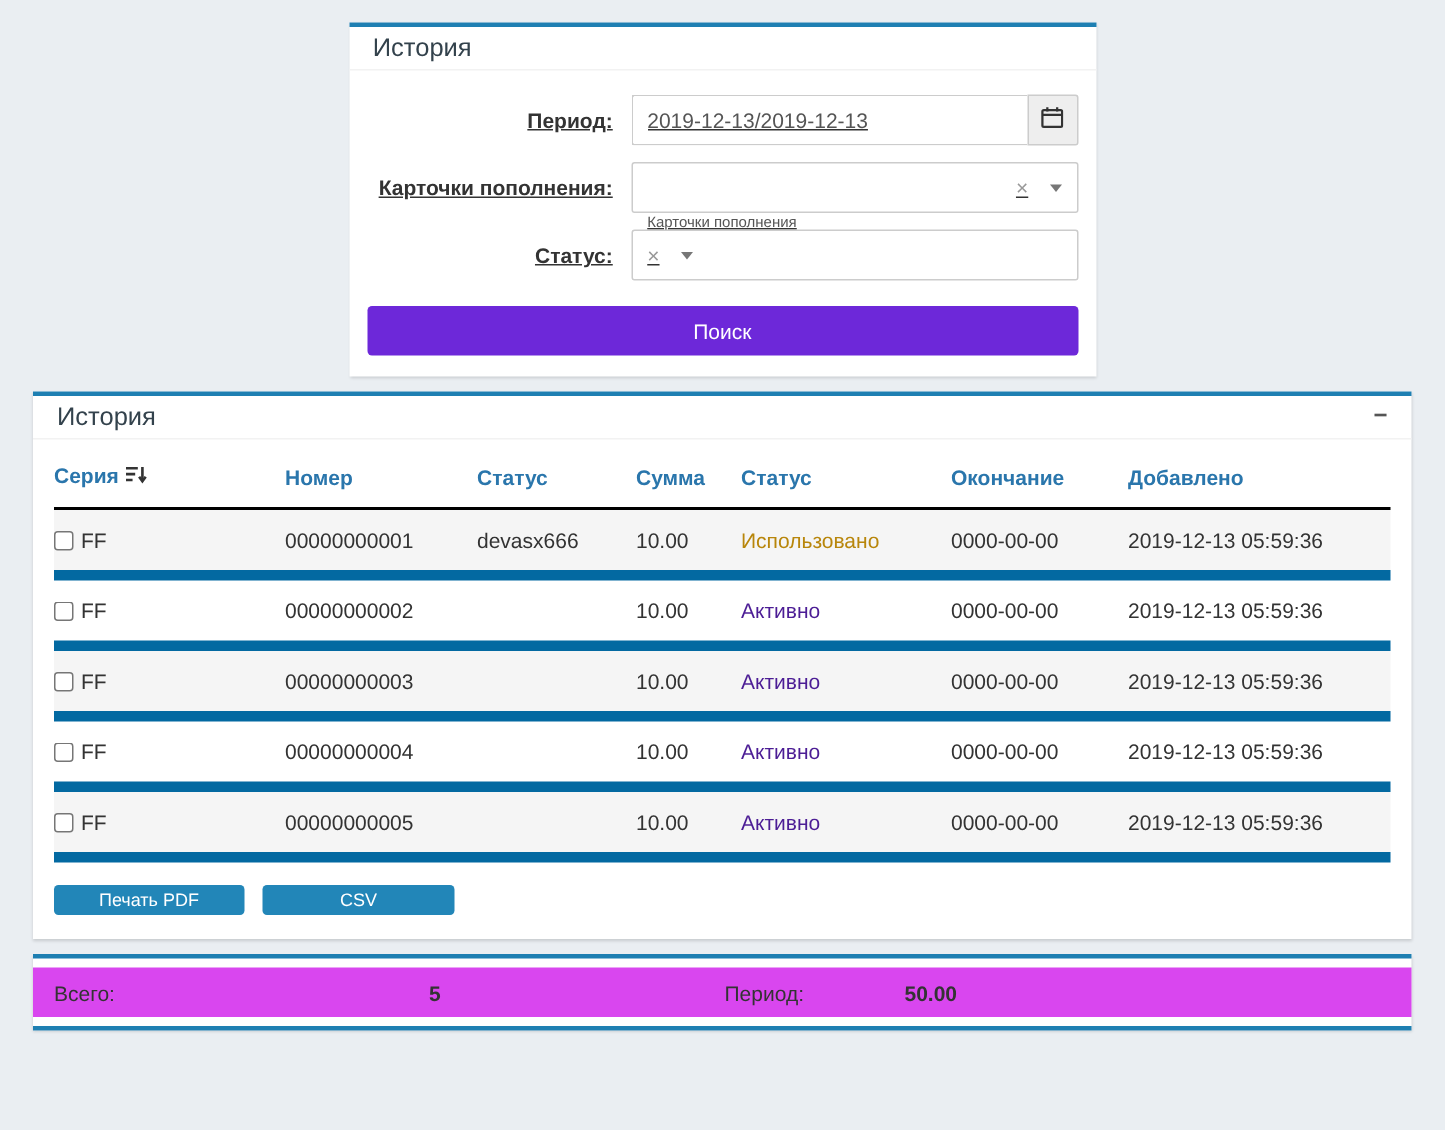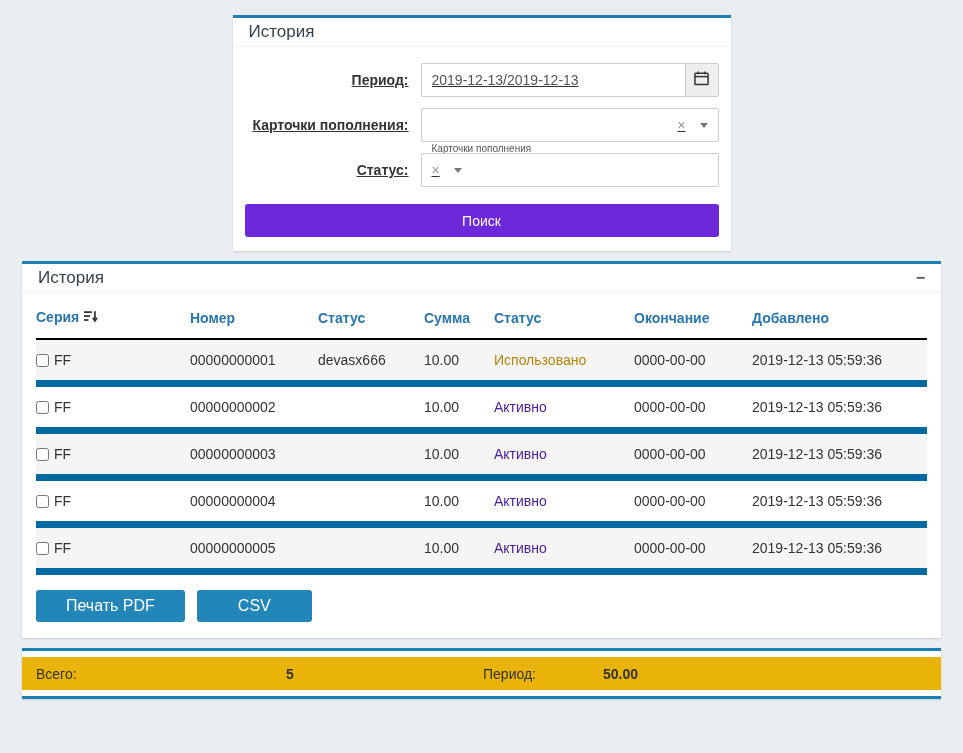--- a/index.html
+++ b/index.html
@@ -115,33 +115,33 @@
   .col-status { width: 140px; }
   .col-expires{ width: 118px; }
   .row-check { margin: 0 5px 0 0; vertical-align: -2px; }
   .sort-icon { margin-left: 5px; vertical-align: -1px; }
   .status[data-status="used"]   { color: #b8860b; }
   .status[data-status="active"] { color: #4c1d95; }
   .table-actions { padding: 15px 14px 16px; display: flex; gap: 12px; }
   .action-btn {
     background: #2286b8; color: #fff;
     border: none; border-radius: 3px;
-    height: 32px; font-size: 16px; font-family: inherit;
+    height: 20px; font-size: 12px; font-family: inherit;
     cursor: pointer;
   }
   .pdf-btn { padding: 0 30px; }
-  .csv-btn { padding: 0 41px; }
+  .csv-btn { padding: 0 52px; }
   
   .summary-panel {
     margin: 10px 22px 0;
     border-bottom: 3px solid #1e7fb2;
     padding: 6px 0;
   }
   .summary-row {
-    background: #eab308;
+    background: #d946ef;
     height: 33px;
     display: grid;
     grid-template-columns: 250px 197px 120px 116px 1fr;
     align-items: center;
     padding: 0 14px;
     font-size: 14px;
   }
   .bold { font-weight: bold; }
   .sum-value { text-align: left; }
 </style>

